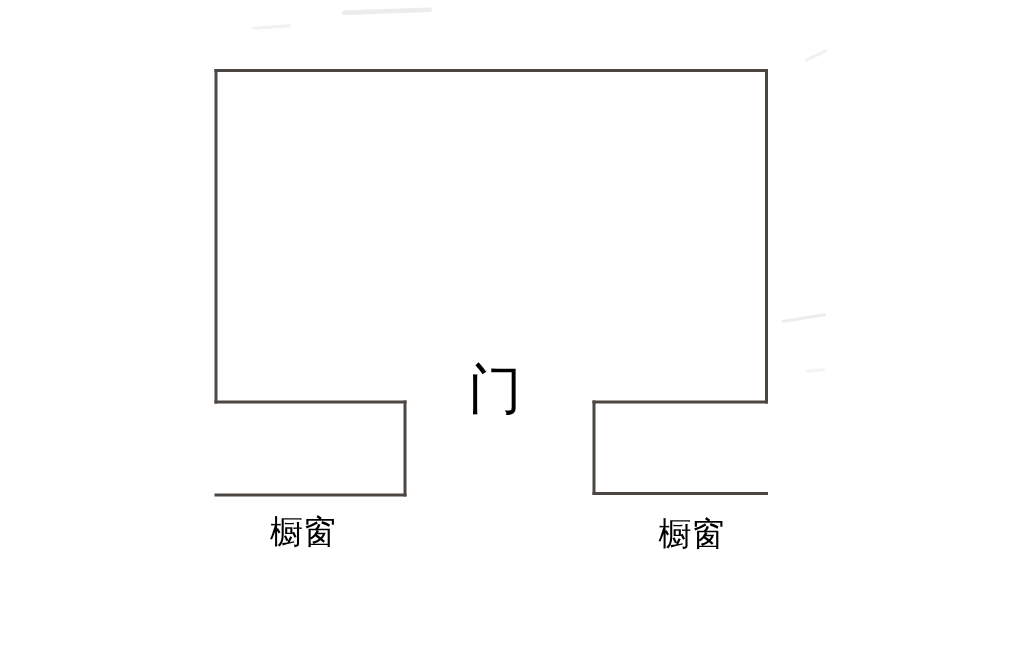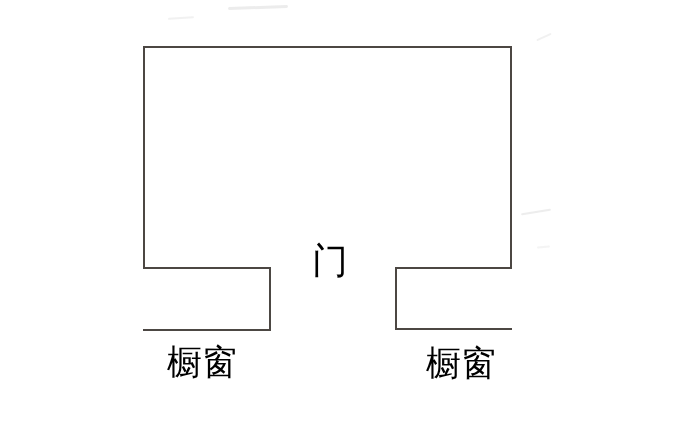--- a/index.html
+++ b/index.html
@@ -27,21 +27,21 @@
     white-space: nowrap;
   }
   .door-label {
     left: 300px;
     top: 243px;
     width: 60px;
     font-size: 36px;
   }
   .showcase-label {
     width: 70px;
-    font-size: 35px;
+    font-size: 22px;
   }
   .showcase-label.left  { left: 167px; top: 345px; }
   .showcase-label.right { left: 426px; top: 346px; }
 
   
   .wall.top          { left: 143px; top: 46px;  width: 369px; height: 2px; }
   .wall.left         { left: 143px; top: 46px;  width: 2px;   height: 223px; }
   .wall.right        { left: 510px; top: 46px;  width: 2px;   height: 223px; }
   .wall.bottom-left  { left: 143px; top: 267px; width: 128px; height: 2px; }
   .wall.bottom-right { left: 395px; top: 267px; width: 117px; height: 2px; }

